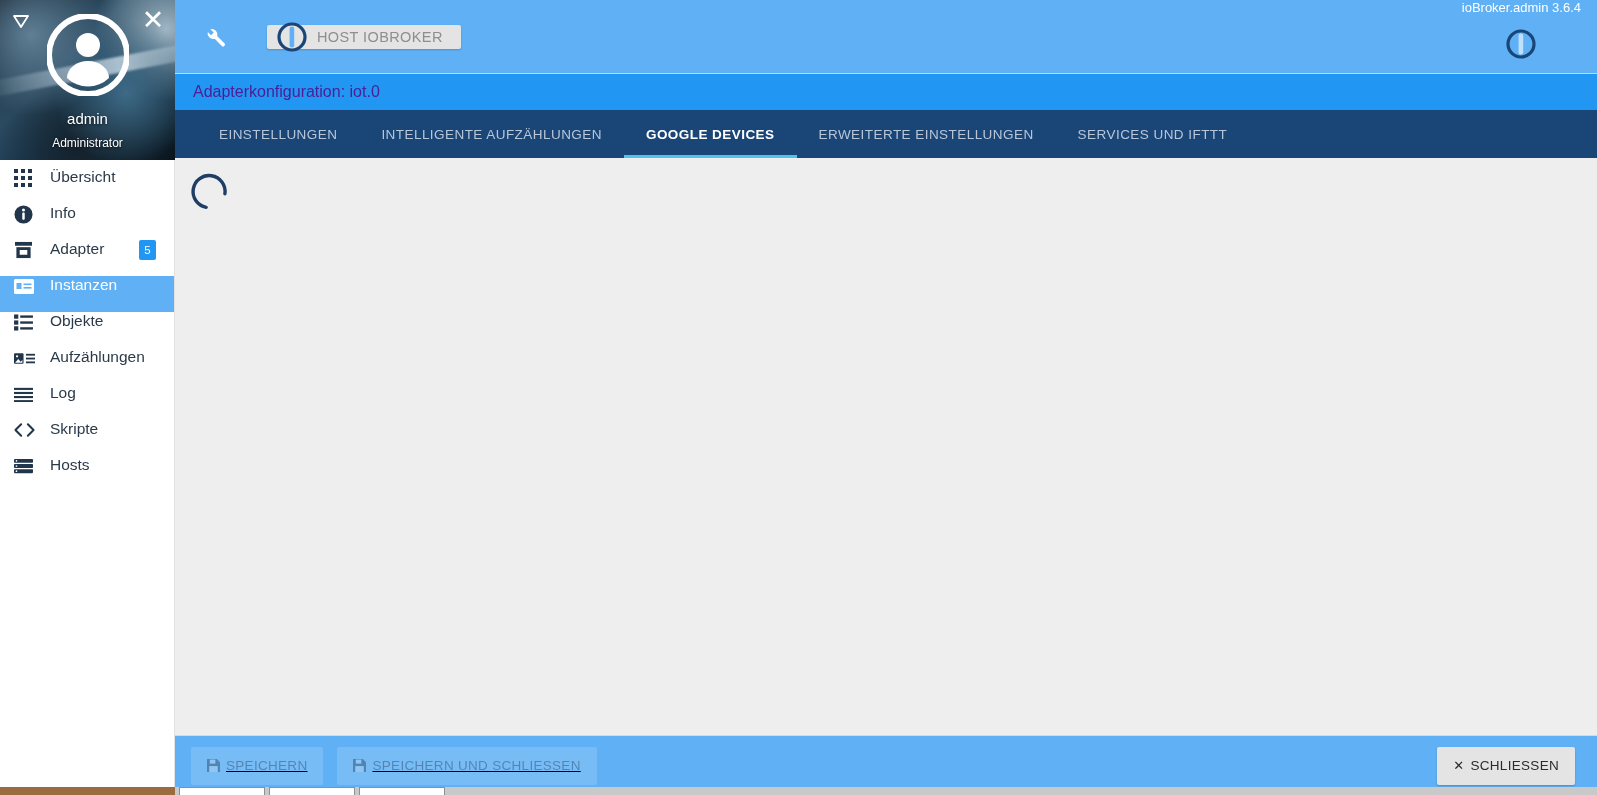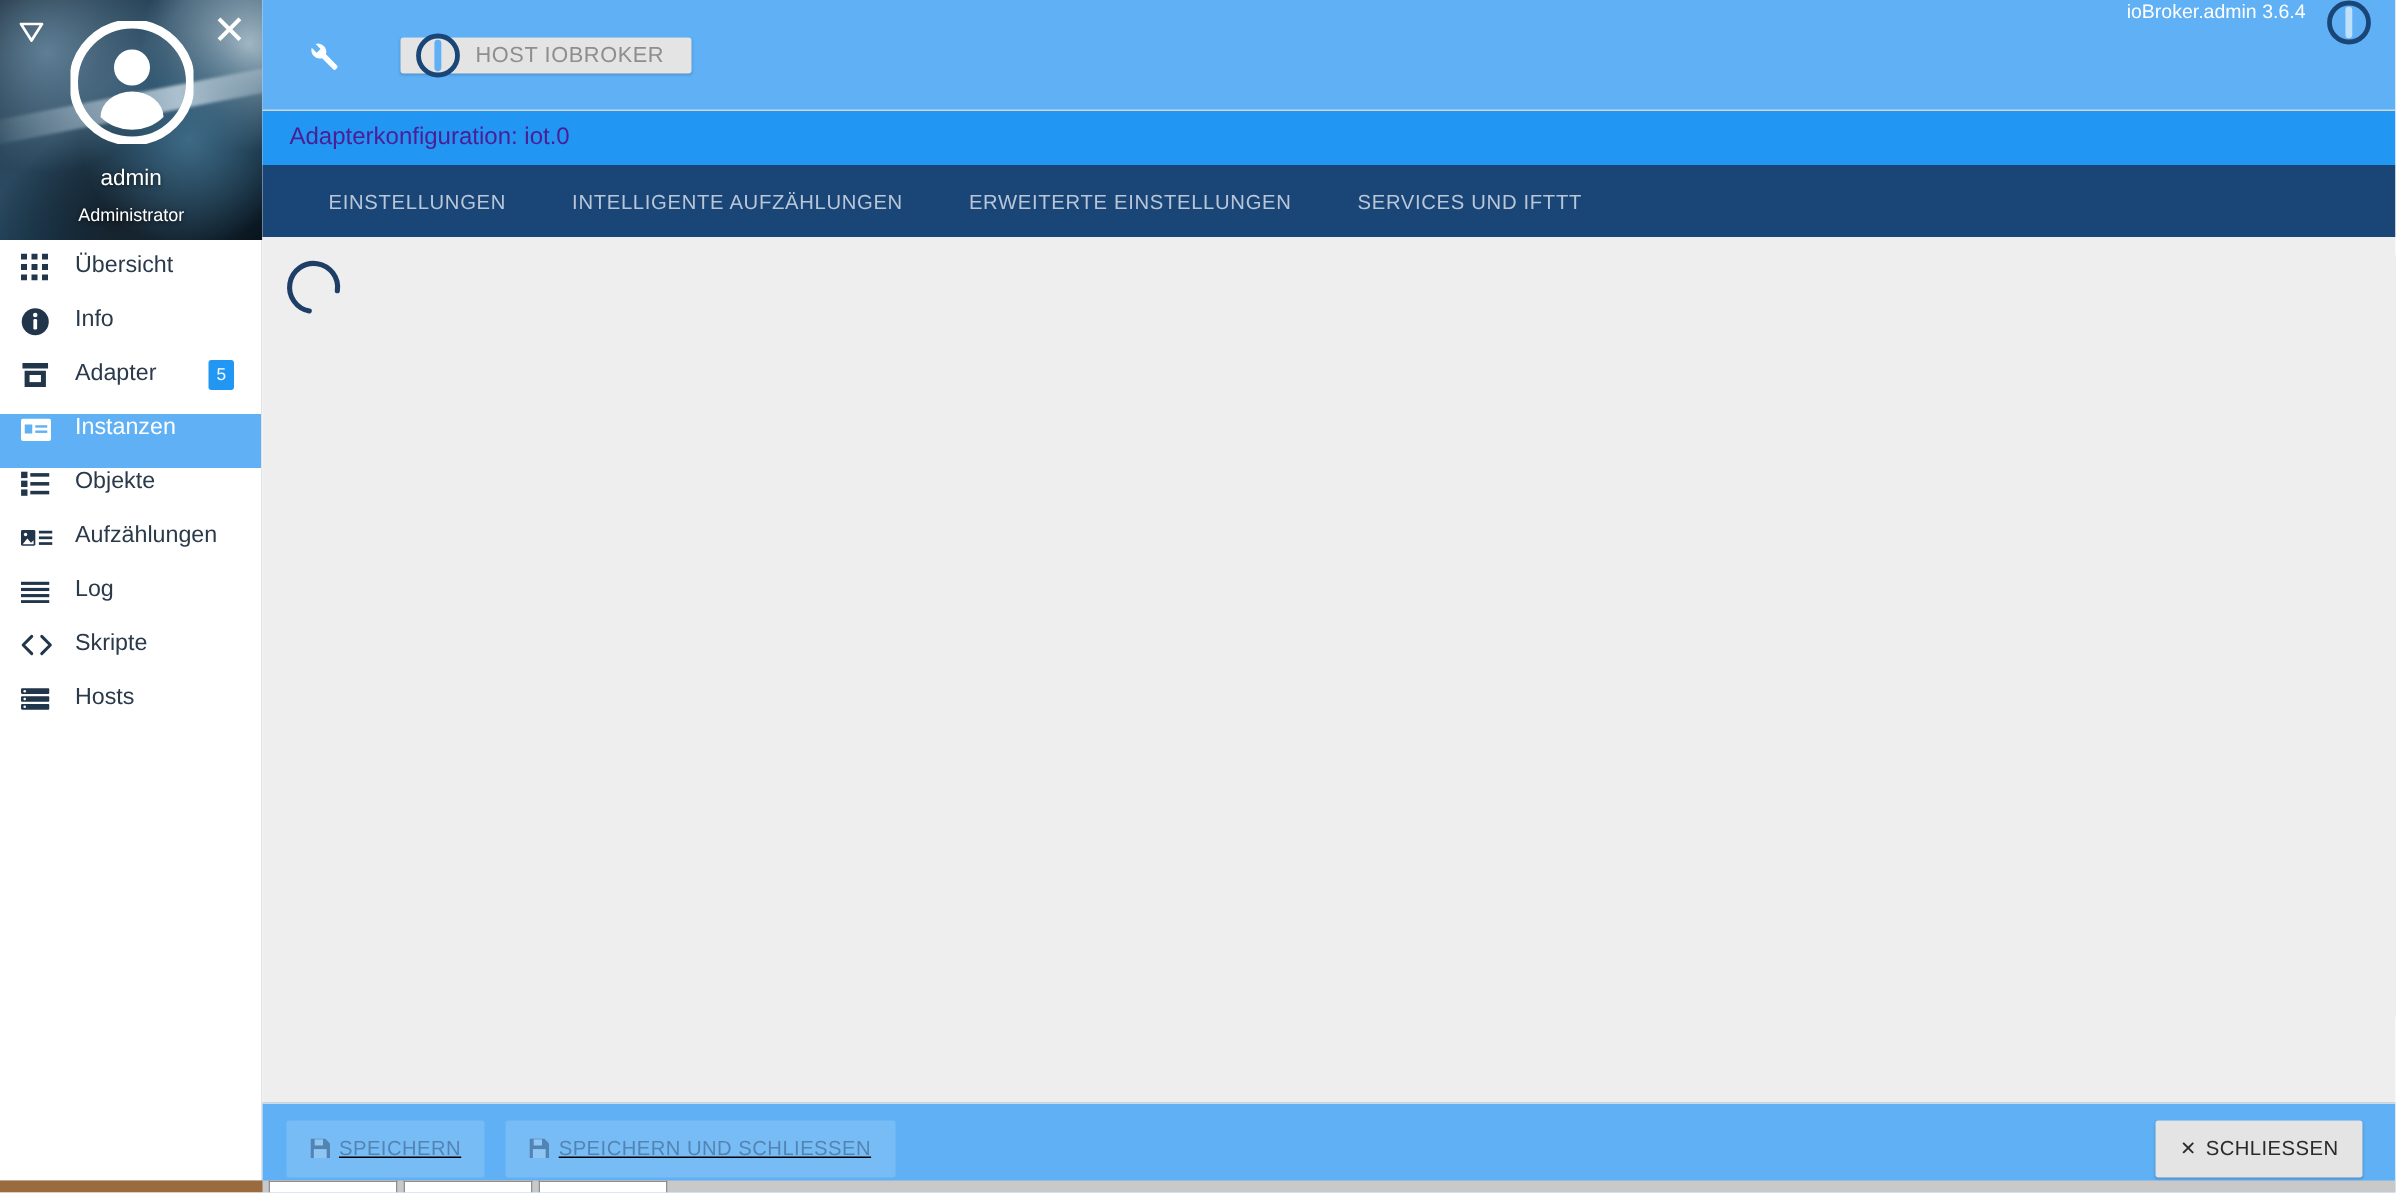--- a/index.html
+++ b/index.html
@@ -128,21 +128,21 @@
     border-radius: 2px;
     cursor: pointer;
     box-shadow: 0 1px 2px rgba(0,0,0,.18);
   }
   .host-logo { width: 30px; height: 30px; margin-right: 10px; flex:0 0 30px; }
   .host-label {
     color: #8e8e8e; font-size: 14.5px; letter-spacing: .4px;
   }
   .topbar-right {
     position:absolute; right: 16px; top:0; height:74px;
-    display:flex; gap: 14px;
+    display:flex; align-items:center; gap: 14px; flex-direction: column;
   }
   .version-text { color:#ffffff; font-size: 13px; }
   .power-icon { width: 30px; height: 30px; cursor:pointer; }
 
   .config-title {
     height: 36px;
     background: #2196F3;
     color:#4c1d95;
     display:flex; align-items:center;
     padding-left: 18px;
@@ -405,20 +405,23 @@
 
     <div class="config-title">Adapterkonfiguration: iot.0</div>
 
     <div class="tabbar">
       <div class="tab">
         <span>EINSTELLUNGEN</span>
       </div>
       <div class="tab">
         <span>INTELLIGENTE AUFZÄHLUNGEN</span>
       </div>
+      <div class="tab active">
+        <span>GOOGLE DEVICES</span>
+      </div>
       <div class="tab">
         <span>ERWEITERTE EINSTELLUNGEN</span>
       </div>
       <div class="tab">
         <span>SERVICES UND IFTTT</span>
       </div>
     </div>
 
     <div class="content">
       <div class="spinner">

